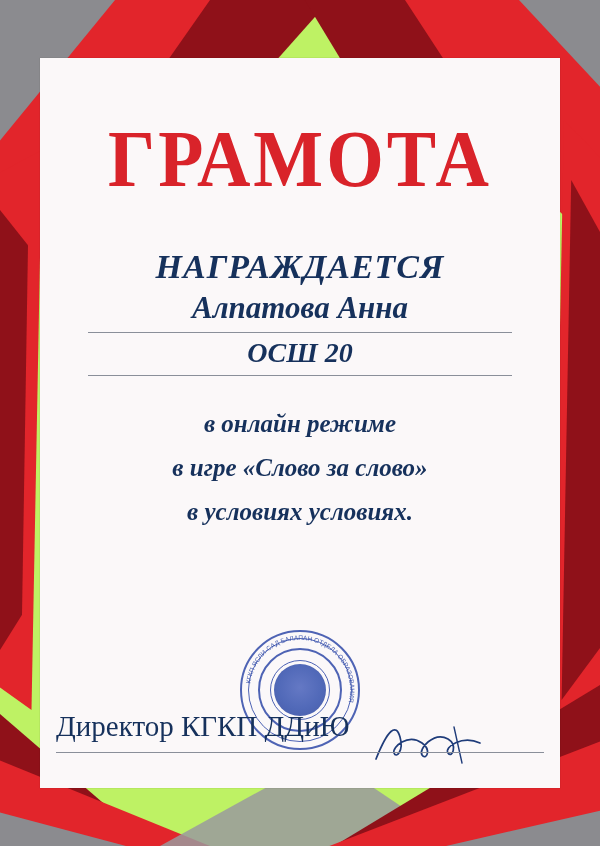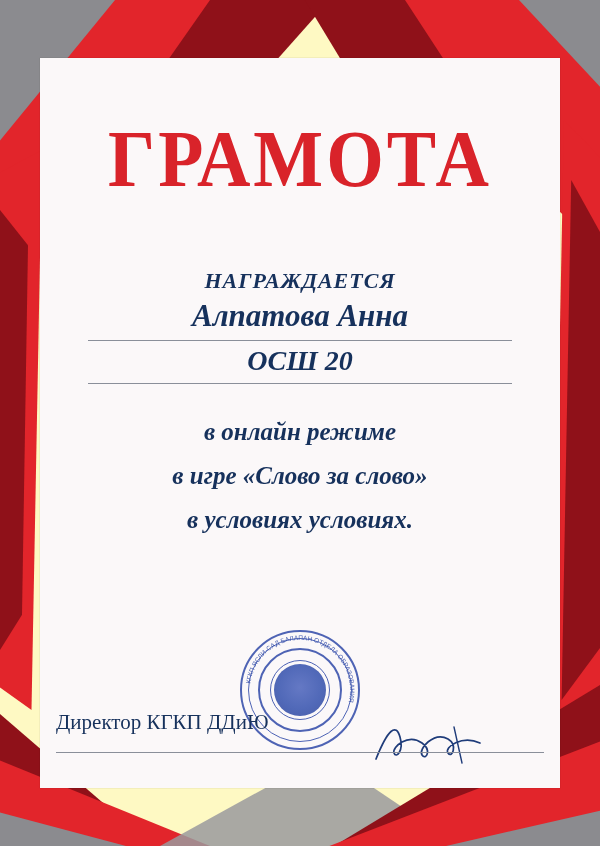--- a/index.html
+++ b/index.html
@@ -5,21 +5,21 @@
   html, body {
     margin: 0;
     padding: 0;
     background: #ffffff;
   }
   #certificate {
     position: relative;
     width: 600px;
     height: 846px;
     overflow: hidden;
-    background: #fef9c3;
+    background: #bef264;
     font-family: "Liberation Serif", serif;
   }
 
   
   .bg-layer {
     position: absolute;
     inset: 0;
     overflow: hidden;
   }
   .shape {
@@ -169,22 +169,22 @@
     color: #d9232a;
     font-family: "Liberation Serif", serif;
     font-size: 74px;
     font-weight: 700;
     letter-spacing: 3px;
     line-height: 1;
     text-align: center;
     transform: scaleY(1.08);
   }
   .awarded {
-    margin-top: 72px;
-    font-size: 22px;
+    margin-top: 52px;
+    font-size: 34px;
     font-weight: 700;
     font-style: italic;
     color: #16315c;
     letter-spacing: 1px;
   }
   .recipient-block {
     width: 424px;
   }
   .rule {
     height: 1px;
@@ -262,21 +262,21 @@
   
   .footer {
     position: absolute;
     left: 0;
     right: 0;
     top: 652px;
     padding: 0 16px;
     display: flex;
     justify-content: space-between;
     align-items: center;
-    font-size: 21px;
+    font-size: 29px;
     color: #16315c;
   }
   .footer-rule {
     position: absolute;
     left: 16px;
     right: 16px;
     top: 694px;
     height: 1px;
     background: #8a8f9a;
   }

